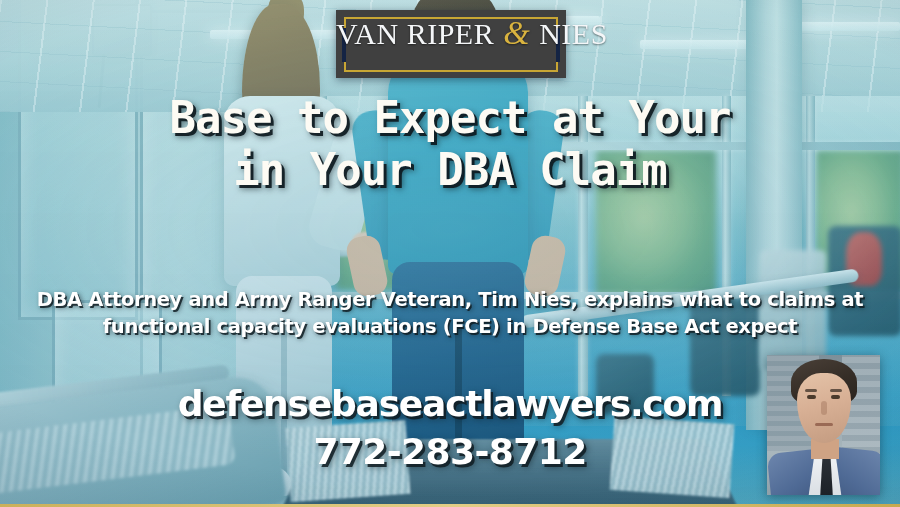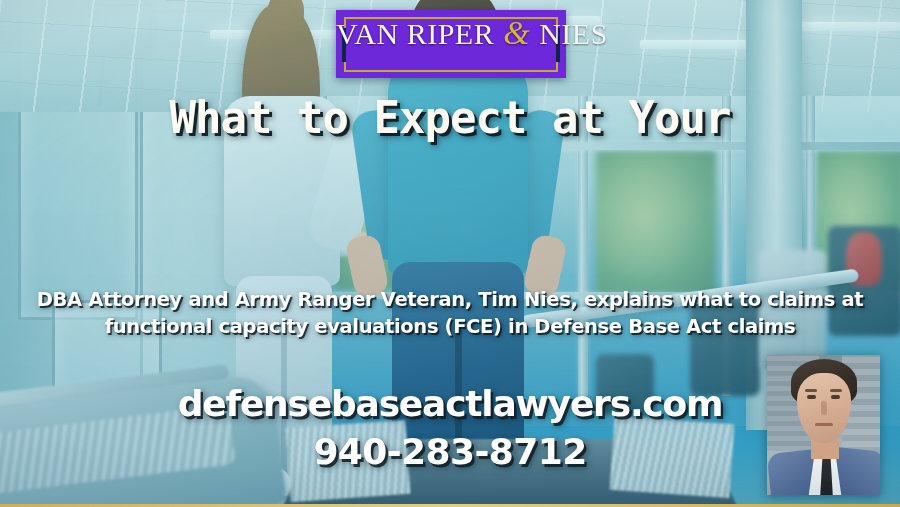--- a/index.html
+++ b/index.html
@@ -252,21 +252,21 @@
     position:absolute;inset:0;
     background:
       radial-gradient(ellipse 120% 90% at 50% 45%, rgba(255,255,255,.10) 0%, rgba(12,60,80,.0) 55%, rgba(10,50,70,.26) 100%),
       linear-gradient(to bottom, rgba(80,185,200,.14) 0%, rgba(30,140,180,.16) 60%, rgba(20,120,165,.18) 100%);
     mix-blend-mode:normal;
   }
 
   
   .logo{
     position:absolute;left:336px;top:10px;width:230px;height:68px;
-    background:#6d28d9;
+    background:#404040;
     box-shadow:0 2px 8px rgba(10,25,45,.45);
     z-index:6;
   }
   .logo-bracket{
     position:absolute;left:8px;top:7px;right:8px;bottom:6px;
     border:2px solid #c8a634;
   }
   
   .logo-bracket-gap{
     position:absolute;width:4px;height:34px;background:#142444;top:18px;
@@ -502,31 +502,32 @@
   </div>
 
   <div class="logo">
     <div class="logo-bracket"></div>
     <div class="logo-bracket-gap l"></div>
     <div class="logo-bracket-gap r"></div>
     <div class="logo-name"><span>V</span><span>AN </span><span>R</span><span>IPER </span><span class="logo-amp">&amp;</span><span> N</span><span>IES</span></div>
   </div>
 
   <div class="headline">
-    <span class="hl">What to Expect at Your</span>
+    <span class="hl">Base to Expect at Your</span>
+    <span class="hl">in Your DBA Claim</span>
   </div>
 
   <div class="subhead">
     <span class="sl">DBA Attorney and Army Ranger Veteran, Tim Nies, explains what to claims at</span>
-    <span class="sl">functional capacity evaluations (FCE) in Defense Base Act claims</span>
+    <span class="sl">functional capacity evaluations (FCE) in Defense Base Act expect</span>
   </div>
 
   <div class="contact">
     <span class="website">defensebaseactlawyers.com</span>
-    <span class="phone">940-283-8712</span>
+    <span class="phone">772-283-8712</span>
   </div>
 
   <div class="headshot">
     <div class="hs-bg"></div>
     <div class="hs-bld"></div>
     <div class="hs-bld2"></div>
     <div class="hs-suit-l"></div>
     <div class="hs-suit-r"></div>
     <div class="hs-shirt"></div>
     <div class="hs-tie"></div>

